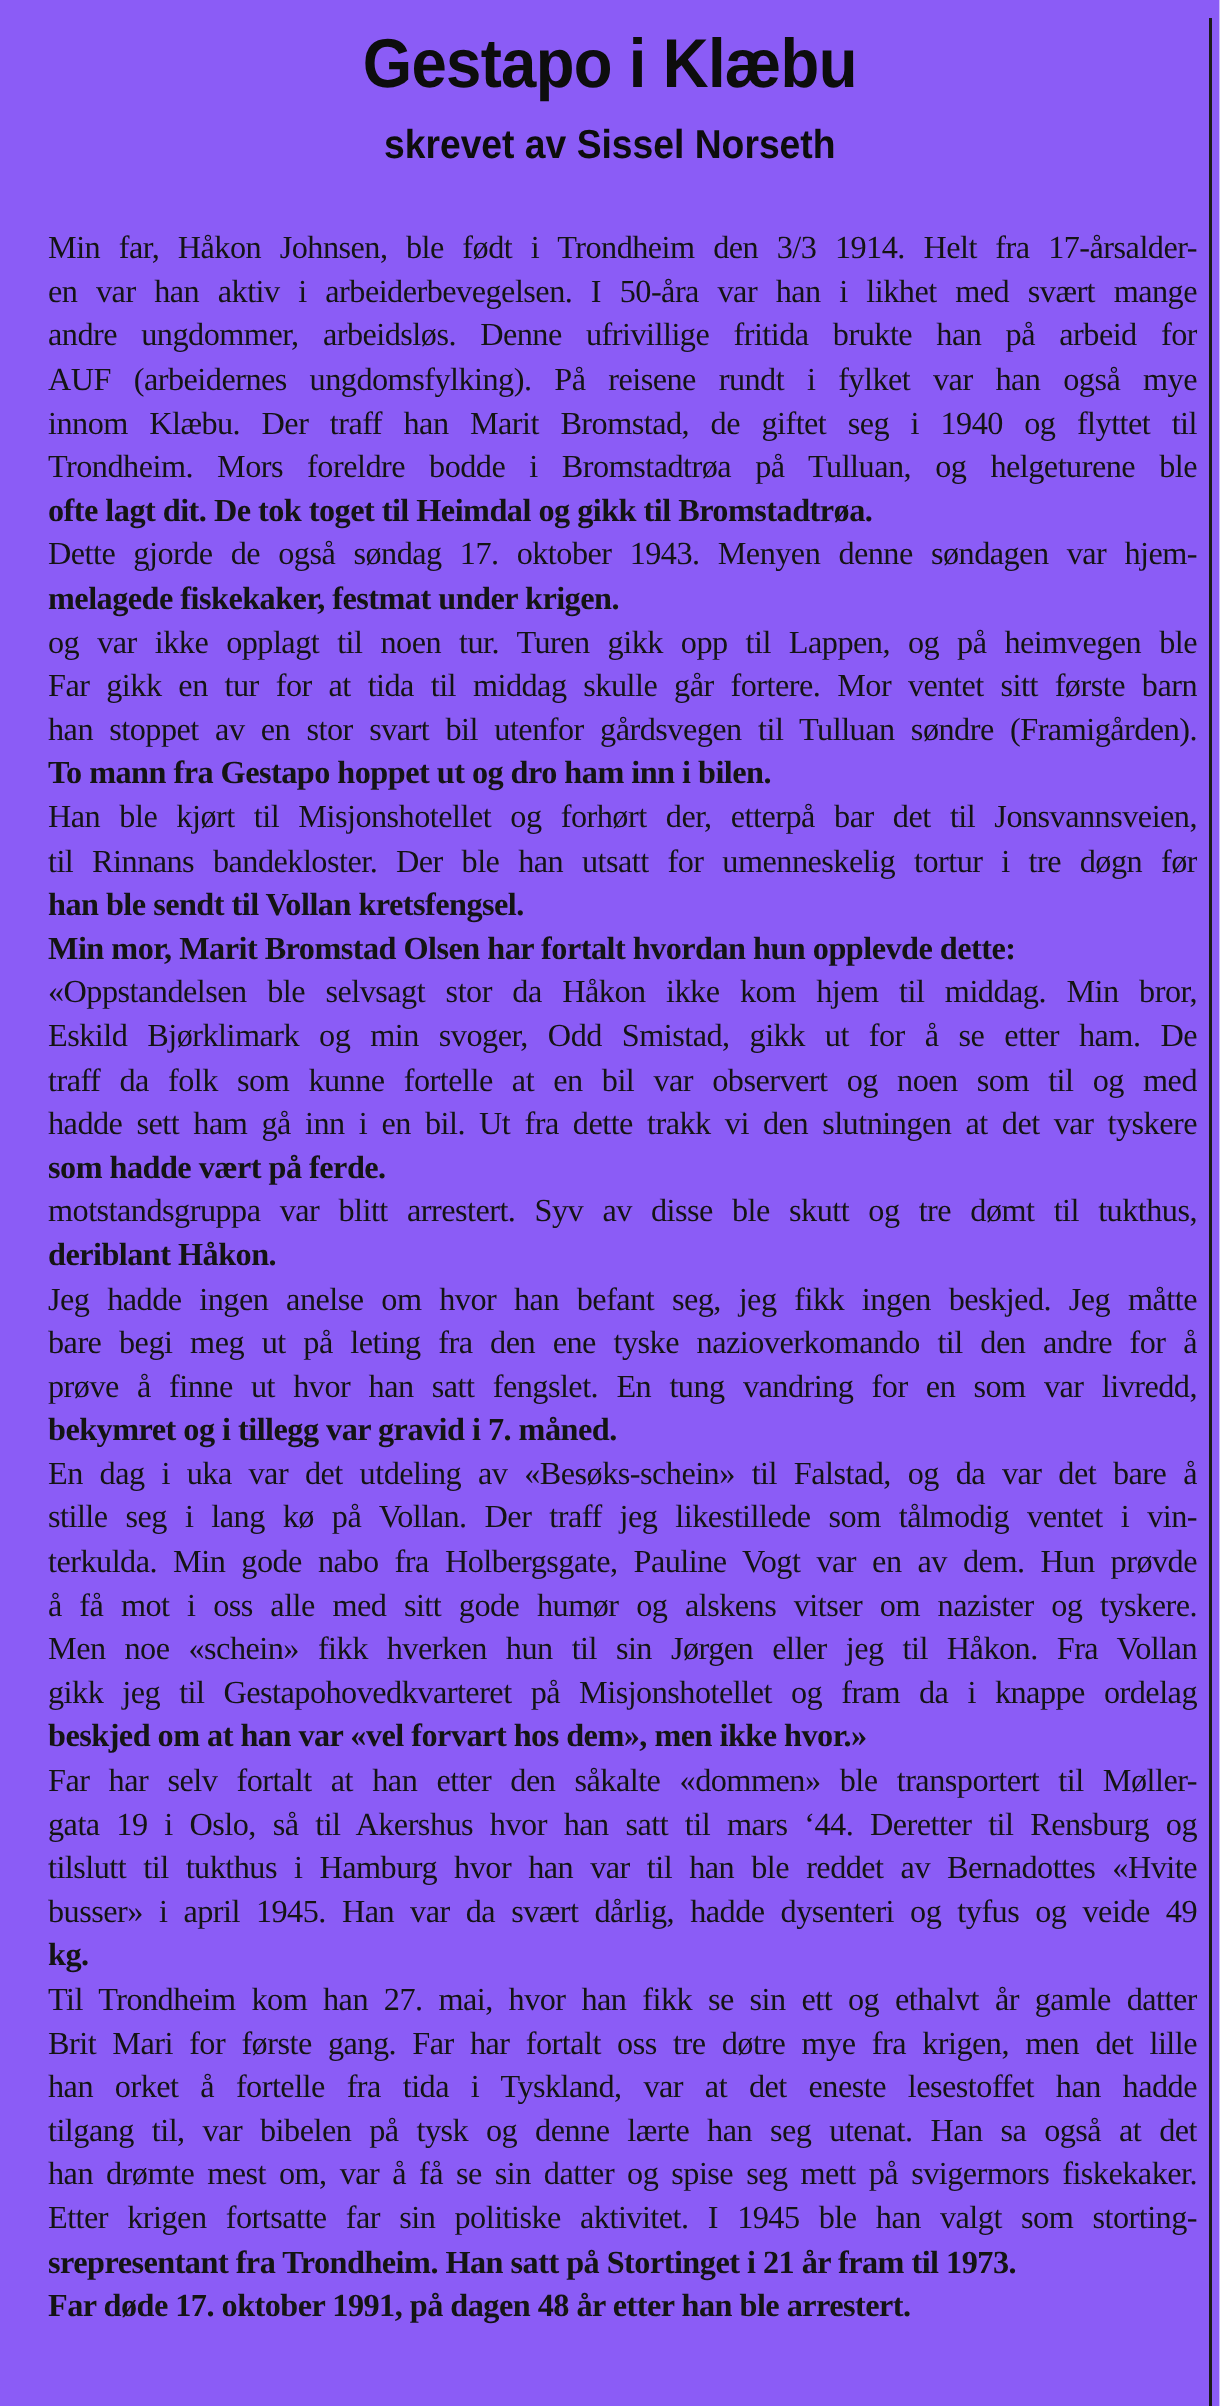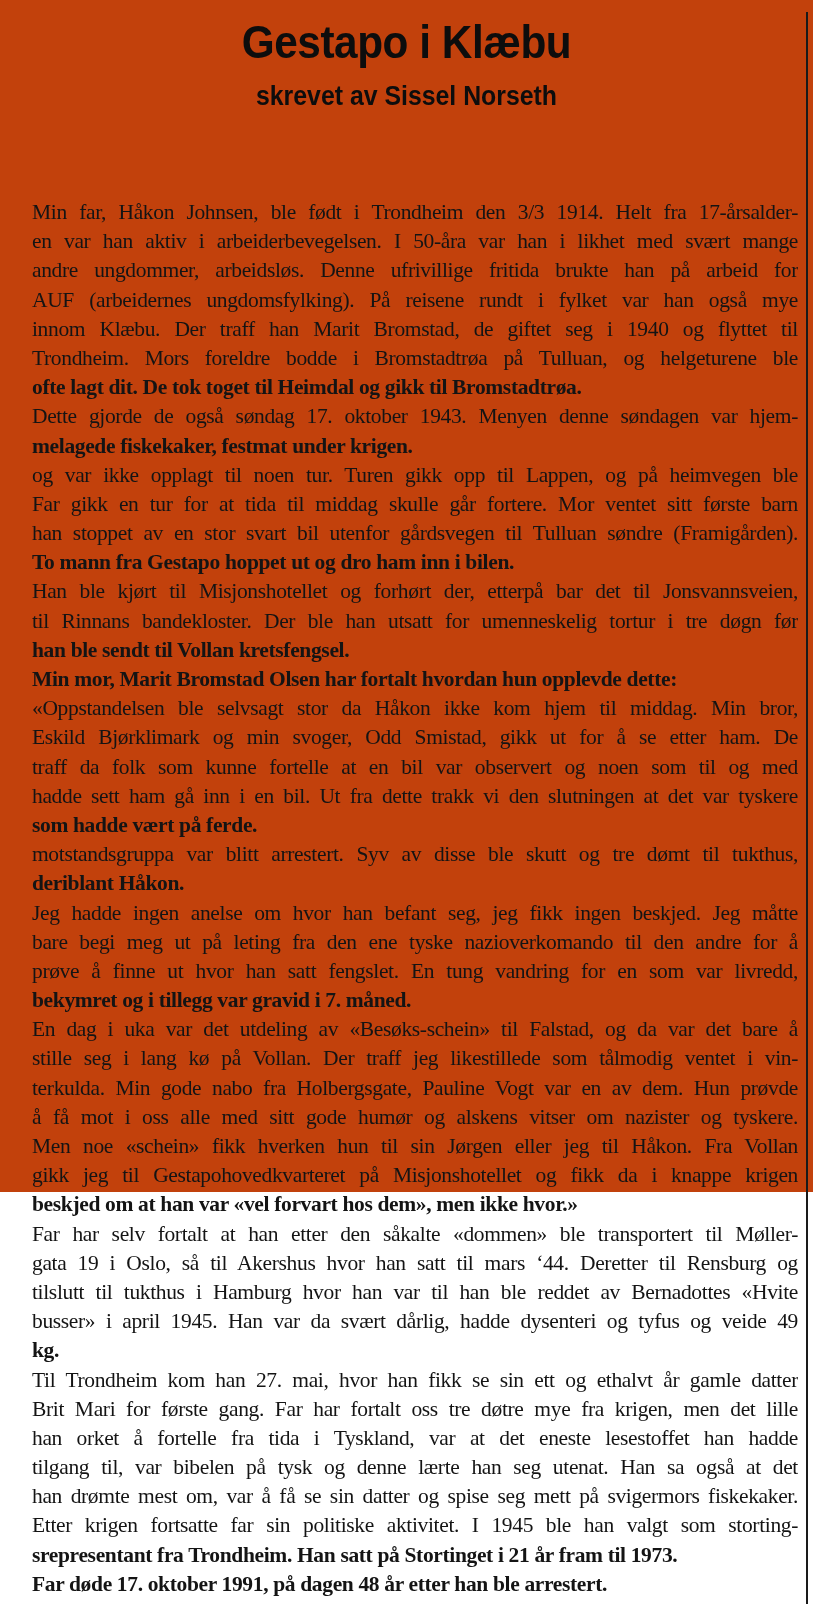--- a/index.html
+++ b/index.html
@@ -1,33 +1,33 @@
 <!DOCTYPE html>
 <html><head>
 <meta charset="utf-8">
 <style>
   html, body { margin: 0; padding: 0; background: #ffffff; }
   body { width: 813px; height: 1604px; position: relative; overflow: hidden; color: #111; }
-  .page { position: absolute; left: 0; top: 0; width: 813px; height: 1192px; background: #c2410c; }
+  .page { position: absolute; left: 0; top: 0; width: 813px; height: 1604px; background: #8b5cf6; }
   .rule { position: absolute; left: 806px; top: 12px; width: 2px; height: 1592px; background: #1a1a1a; }
   .title {
     position: absolute; left: 0; width: 813px; top: 14px; text-align: center;
     font-family: "Liberation Sans", sans-serif; font-weight: bold; font-size: 46px;
     letter-spacing: -0.5px; line-height: 56px; color: #0d0d0d;
     transform: scaleX(0.92); transform-origin: center;
   }
   .subtitle {
     position: absolute; left: 0; width: 813px; top: 78px; text-align: center;
     font-family: "Liberation Sans", sans-serif; font-weight: bold; font-size: 27px;
     line-height: 36px; color: #0d0d0d;
     transform: scaleX(0.92); transform-origin: center;
   }
   .body {
     position: absolute; left: 32px; top: 151px; width: 766px;
-    font-family: "Liberation Serif", serif; font-size: 21.5px; color: #141414; margin-top: 47px;
+    font-family: "Liberation Serif", serif; font-size: 21.5px; color: #141414;
   }
   .line {
     display: block; height: 29.2px; line-height: 29.2px; white-space: nowrap;
     text-align: justify; text-align-last: justify; overflow: hidden;
     letter-spacing: -0.35px;
   }
   .line.last { text-align-last: left; font-weight: bold; }
 </style>
 </head>
 <body>
@@ -63,21 +63,21 @@
       <span class="line last">deriblant Håkon.</span>
       <span class="line">Jeg hadde ingen anelse om hvor han befant seg, jeg fikk ingen beskjed. Jeg måtte</span>
       <span class="line">bare begi meg ut på leting fra den ene tyske nazioverkomando til den andre for å</span>
       <span class="line">prøve å finne ut hvor han satt fengslet. En tung vandring for en som var livredd,</span>
       <span class="line last">bekymret og i tillegg var gravid i 7. måned.</span>
       <span class="line">En dag i uka var det utdeling av «Besøks-schein» til Falstad, og da var det bare å</span>
       <span class="line">stille seg i lang kø på Vollan. Der traff jeg likestillede som tålmodig ventet i vin-</span>
       <span class="line">terkulda. Min gode nabo fra Holbergsgate, Pauline Vogt var en av dem. Hun prøvde</span>
       <span class="line">å få mot i oss alle med sitt gode humør og alskens vitser om nazister og tyskere.</span>
       <span class="line">Men noe «schein» fikk hverken hun til sin Jørgen eller jeg til Håkon. Fra Vollan</span>
-      <span class="line">gikk jeg til Gestapohovedkvarteret på Misjonshotellet og fikk da i knappe krigen</span>
+      <span class="line">gikk jeg til Gestapohovedkvarteret på Misjonshotellet og fram da i knappe ordelag</span>
       <span class="line last">beskjed om at han var «vel forvart hos dem», men ikke hvor.»</span>
       <span class="line">Far har selv fortalt at han etter den såkalte «dommen» ble transportert til Møller-</span>
       <span class="line">gata 19 i Oslo, så til Akershus hvor han satt til mars ‘44. Deretter til Rensburg og</span>
       <span class="line">tilslutt til tukthus i Hamburg hvor han var til han ble reddet av Bernadottes «Hvite</span>
       <span class="line">busser» i april 1945. Han var da svært dårlig, hadde dysenteri og tyfus og veide 49</span>
       <span class="line last">kg.</span>
       <span class="line">Til Trondheim kom han 27. mai, hvor han fikk se sin ett og ethalvt år gamle datter</span>
       <span class="line">Brit Mari for første gang. Far har fortalt oss tre døtre mye fra krigen, men det lille</span>
       <span class="line">han orket å fortelle fra tida i Tyskland, var at det eneste lesestoffet han hadde</span>
       <span class="line">tilgang til, var bibelen på tysk og denne lærte han seg utenat. Han sa også at det</span>

